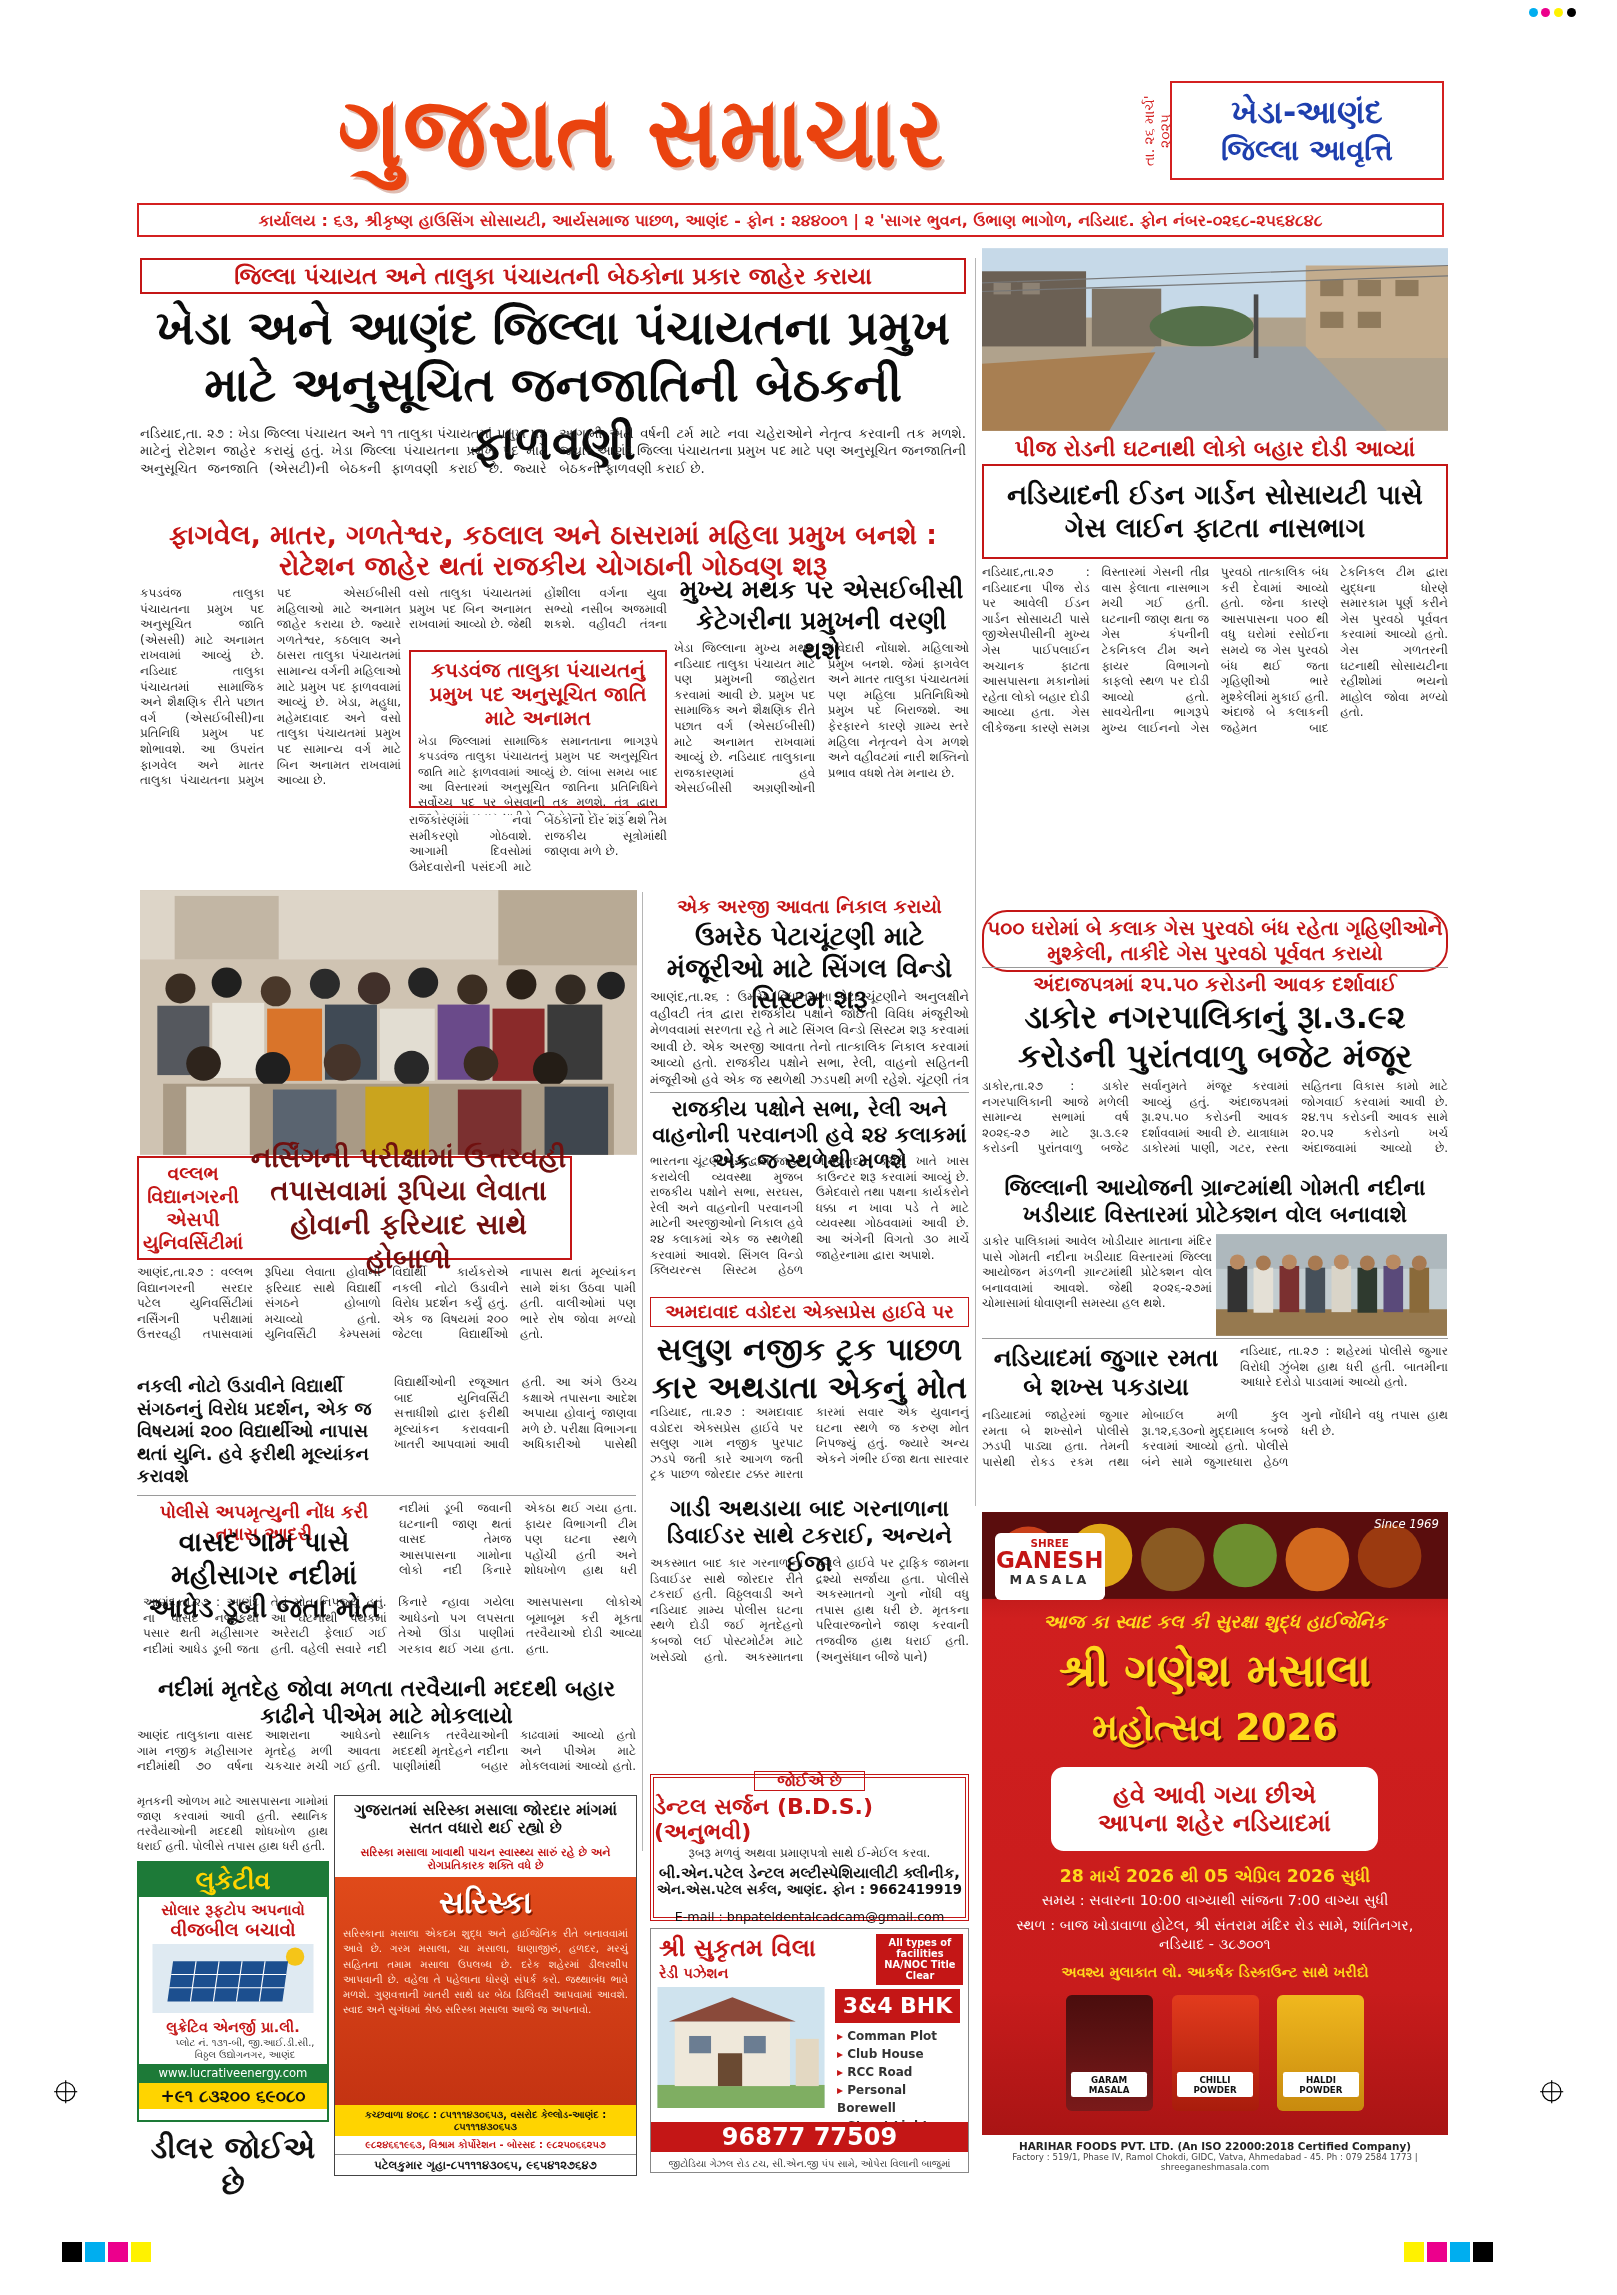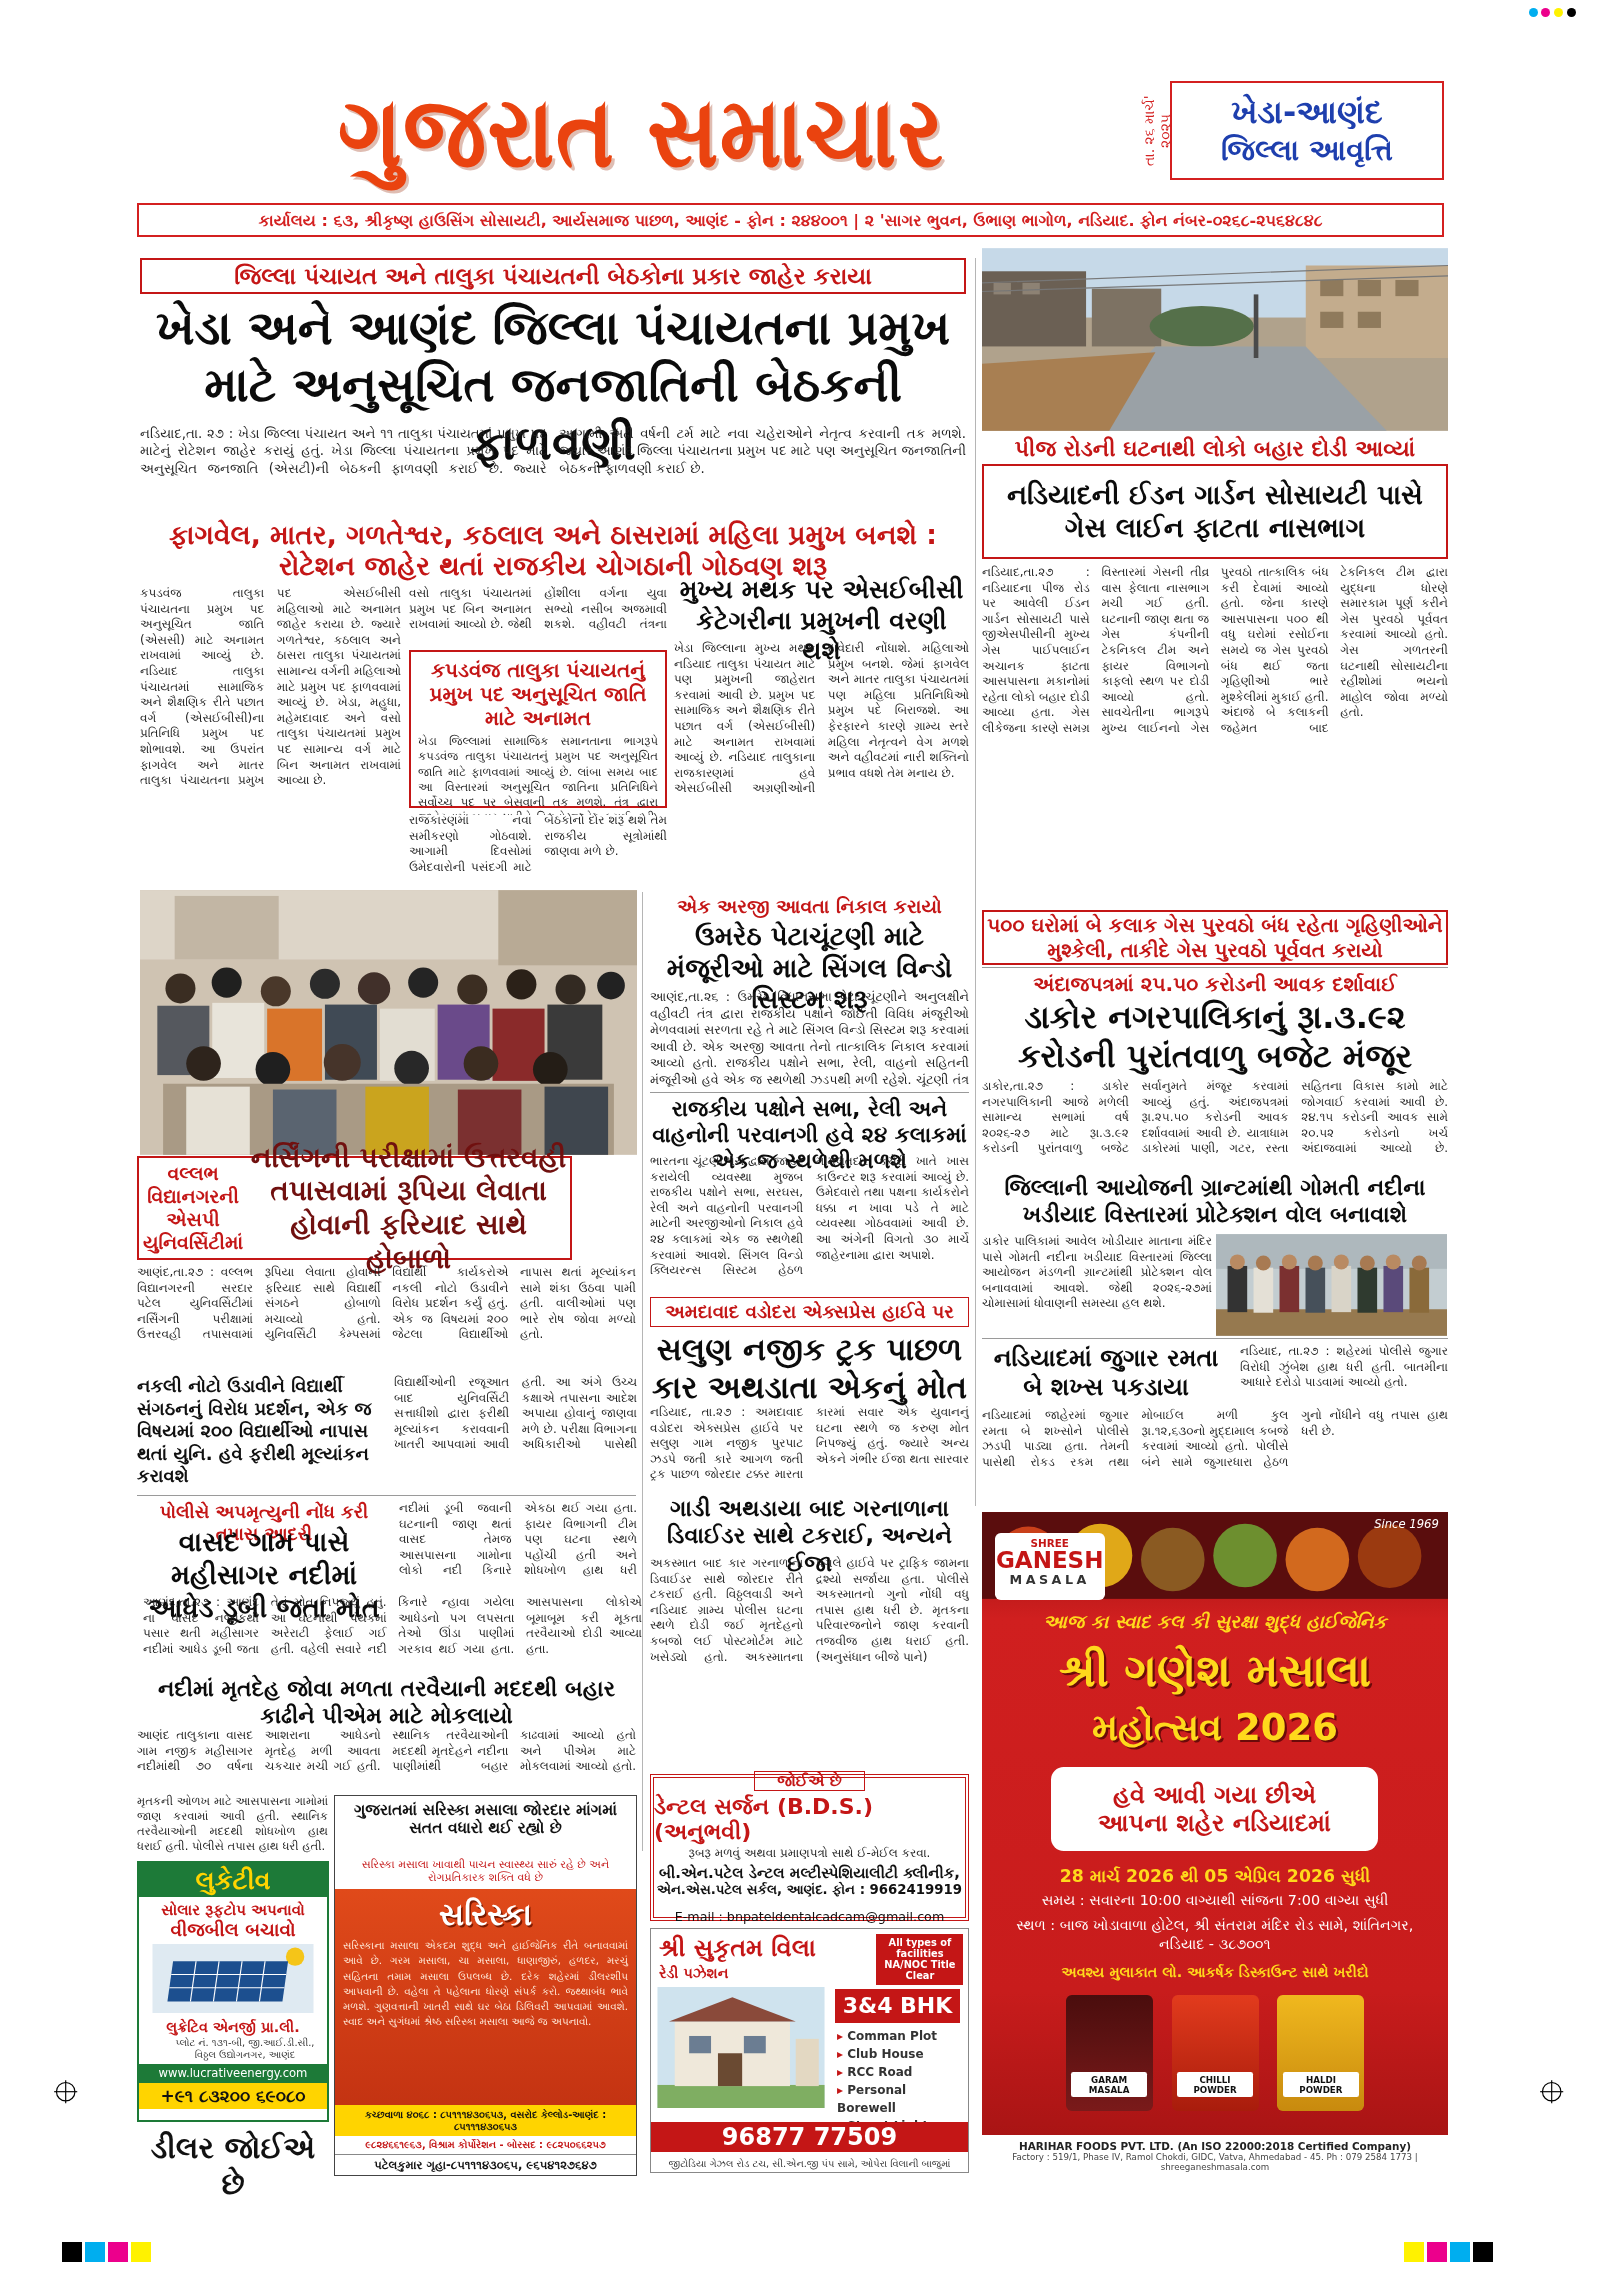--- a/index.html
+++ b/index.html
@@ -93,21 +93,21 @@
       <line x1="0" y1="75" x2="806" y2="48" stroke="#777" stroke-width="2"></line>
     </svg>
   </div>
 
   <div class="abs redtxt" style="left:982px;top:436px;width:466px;height:26.6px;font-size:22px;font-weight:700;text-align:center;">પીજ રોડની ઘટનાથી લોકો બહાર દોડી આવ્યાં</div>
 
   <div class="abs hl flexc" style="left:982px;top:464px;width:466px;height:95px;font-size:27px;border:2.3px solid #c41616;box-sizing:border-box;">નડિયાદની ઈડન ગાર્ડન સોસાયટી પાસે ગેસ લાઈન ફાટતા નાસભાગ</div>
 
   <div class="abs jbody c4 clip" style="left:982px;top:565px;width:466px;height:341px;">નડિયાદ,તા.૨૭ : નડિયાદના પીજ રોડ પર આવેલી ઈડન ગાર્ડન સોસાયટી પાસે જીએસપીસીની મુખ્ય ગેસ પાઈપલાઈન અચાનક ફાટતા આસપાસના મકાનોમાં રહેતા લોકો બહાર દોડી આવ્યા હતા. ગેસ લીકેજના કારણે સમગ્ર વિસ્તારમાં ગેસની તીવ્ર વાસ ફેલાતા નાસભાગ મચી ગઈ હતી. ઘટનાની જાણ થતા જ ગેસ કંપનીની ટેકનિકલ ટીમ અને ફાયર વિભાગનો કાફલો સ્થળ પર દોડી આવ્યો હતો. સાવચેતીના ભાગરૂપે મુખ્ય લાઈનનો ગેસ પુરવઠો તાત્કાલિક બંધ કરી દેવામાં આવ્યો હતો. જેના કારણે આસપાસના ૫૦૦ થી વધુ ઘરોમાં રસોઈના સમયે જ ગેસ પુરવઠો બંધ થઈ જતા ગૃહિણીઓ ભારે મુશ્કેલીમાં મુકાઈ હતી. અંદાજે બે કલાકની જહેમત બાદ ટેકનિકલ ટીમ દ્વારા યુદ્ધના ધોરણે સમારકામ પૂર્ણ કરીને ગેસ પુરવઠો પૂર્વવત કરવામાં આવ્યો હતો. ગેસ ગળતરની ઘટનાથી સોસાયટીના રહીશોમાં ભયનો માહોલ જોવા મળ્યો હતો.</div>
 
-  <div class="abs kbox redtxt" style="left:982px;top:910px;width:466px;height:55px;font-size:20px;font-weight:700;box-sizing:border-box;line-height:1.25;">૫૦૦ ઘરોમાં બે કલાક ગેસ પુરવઠો બંધ રહેતા ગૃહિણીઓને મુશ્કેલી, તાકીદે ગેસ પુરવઠો પૂર્વવત કરાયો</div>
+  <div class="abs kbox redtxt" style="left:982px;top:910px;width:466px;height:62px;font-size:20px;font-weight:700;box-sizing:border-box;line-height:1.25;border-radius:25px;">૫૦૦ ઘરોમાં બે કલાક ગેસ પુરવઠો બંધ રહેતા ગૃહિણીઓને મુશ્કેલી, તાકીદે ગેસ પુરવઠો પૂર્વવત કરાયો</div>
 
   <div class="abs" style="left:140px;top:890px;width:497px;height:265px;">
     <svg width="497" height="265" viewBox="0 0 860 458">
       <rect width="860" height="458" fill="#cfc3b2"></rect>
       <rect width="860" height="120" fill="#ddd5c8"></rect>
       <rect x="60" y="10" width="180" height="110" fill="#c2b6a4"></rect>
       <rect x="620" y="0" width="240" height="130" fill="#b8aa95"></rect>
       <g>
         <circle cx="70" cy="170" r="26" fill="#3a2d22"></circle>
           <circle cx="150" cy="160" r="26" fill="#20201f"></circle>
@@ -240,21 +240,21 @@
     <div class="redtxt" style="font-size:14.4px;font-weight:700;">લુક્રેટિવ એનર્જી પ્રા.લી.</div>
     <div style="font-size:9.8px;color:#333;text-align:center;padding:1.2px 5.8px;margin-left:24px;">પ્લોટ નં. ૧૩૧-બી, જી.આઈ.ડી.સી., વિઠ્ઠલ ઉદ્યોગનગર, આણંદ</div>
     <div style="width:100%;height:18.5px;background:#1d7a38;color:#fff;font-size:11.6px;text-align:center;line-height:18.5px;margin-top:2.3px;">www.lucrativeenergy.com</div>
     <div style="width:100%;height:26.6px;background:#ffd400;color:#111;font-size:17px;font-weight:800;text-align:center;line-height:26.6px;">+૯૧ ૮૩૨૦૦ ૬૯૦૮૦</div>
   </div>
   <div class="abs" style="left:137px;top:2130px;width:192px;height:46px;font-size:30px;font-weight:800;color:#111;text-align:center;">ડીલર જોઈએ છે</div>
 
   <div class="abs adborder" style="left:334px;top:1795px;width:303px;height:381px;border:1.7px solid #444;display:flex;flex-direction:column;">
     <div style="background:#fff;padding:4.6px 5.8px;">
       <div style="font-size:15.6px;font-weight:800;color:#111;text-align:center;line-height:1.2;">ગુજરાતમાં સરિસ્કા મસાલા જોરદાર માંગમાં સતત વધારો થઈ રહ્યો છે</div>
-      <div class="redtxt" style="font-size:11px;font-weight:400;text-align:center;margin-top:20px;">સરિસ્કા મસાલા ખાવાથી પાચન સ્વાસ્થ્ય સારું રહે છે અને રોગપ્રતિકારક શક્તિ વધે છે</div>
+      <div class="redtxt" style="font-size:11px;font-weight:700;text-align:center;margin-top:8px;">સરિસ્કા મસાલા ખાવાથી પાચન સ્વાસ્થ્ય સારું રહે છે અને રોગપ્રતિકારક શક્તિ વધે છે</div>
     </div>
     <div style="flex:1;background:linear-gradient(180deg,#e04a1a,#c43312);padding:7px 8px;color:#fff;">
       <div style="font-size:31px;font-weight:800;text-align:center;color:#fff;text-shadow:1.7px 1.7px 0 #7a1a00;">સરિસ્કા</div>
       <div style="font-size:10.4px;line-height:1.45;text-align:justify;margin-top:5.8px;color:#ffe9d8;">સરિસ્કાના મસાલા એકદમ શુદ્ધ અને હાઈજેનિક રીતે બનાવવામાં આવે છે. ગરમ મસાલા, ચા મસાલા, ધાણાજીરું, હળદર, મરચું સહિતના તમામ મસાલા ઉપલબ્ધ છે. દરેક શહેરમાં ડીલરશીપ આપવાની છે. વહેલા તે પહેલાના ધોરણે સંપર્ક કરો. જથ્થાબંધ ભાવે મળશે. ગુણવત્તાની ખાતરી સાથે ઘર બેઠા ડિલિવરી આપવામાં આવશે. સ્વાદ અને સુગંધમાં શ્રેષ્ઠ સરિસ્કા મસાલા આજે જ અપનાવો.</div>
     </div>
     <div style="background:#ffd400;color:#111;font-size:9.8px;font-weight:700;text-align:center;padding:3.5px 2.3px;">કચ્છવાળા ૪૦૬૮ : ૮૫૧૧૧૪૩૦૬૫૩, વસરોદ કેલ્લોડ-આણંદ : ૮૫૧૧૧૪૩૦૬૫૩</div>
     <div style="background:#fff;color:#c41616;font-size:9.8px;font-weight:700;text-align:center;padding:2.9px 2.3px;">૯૮૨૪૬૬૧૯૬૩, વિશ્રામ કોર્પોરેશન - બોરસદ : ૯૮૨૫૦૬૬૨૫૭</div>
     <div style="background:#fff;color:#111;font-size:11.6px;font-weight:800;text-align:center;padding:2.9px 2.3px;border-top:1.2px solid #888;">પટેલકુમાર ગૃહા-૮૫૧૧૧૪૩૦૬૫, ૯૬૫૪૧૨૭૬૪૭</div>
   </div>
 

